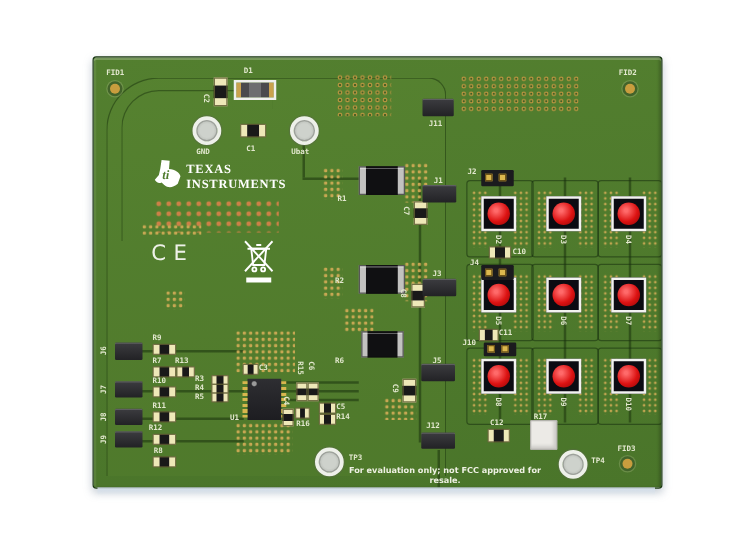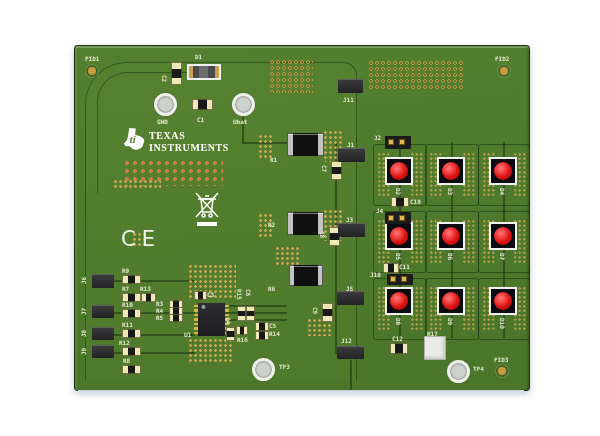--- a/index.html
+++ b/index.html
@@ -31,21 +31,21 @@
   .trv{position:absolute;width:1.5px;background:rgba(40,70,22,.75);}
   .loop{position:absolute;border:1.5px solid rgba(40,70,22,.7);border-bottom:none;border-top-left-radius:42px;border-top-right-radius:14px;background:rgba(160,200,80,.05);}
   .loop2{position:absolute;border-left:1.5px solid rgba(40,70,22,.65);border-top:1.5px solid rgba(40,70,22,.65);border-top-left-radius:30px;}
   .bigc{position:absolute;background:linear-gradient(90deg,#c2c2c0 0 13%,#101012 13% 87%,#c2c2c0 87%);border:1px solid rgba(15,15,15,.6);box-shadow:inset 0 1px 0 rgba(255,255,255,.45);}
   .dio{position:absolute;background:linear-gradient(90deg,#caa24e 0 12%,#4a4a4c 12% 35%,#6e6e70 35% 65%,#4a4a4c 65% 88%,#caa24e 88%);border:2px solid #f0f0ee;box-sizing:border-box;}
   .ic{position:absolute;background:radial-gradient(circle at 20% 12%,#9a9a9a 1.5px,transparent 2.5px),linear-gradient(180deg,#2e2e32,#1d1d21);}
   .ic::before,.ic::after{content:"";position:absolute;top:2px;bottom:2px;width:4px;background:repeating-linear-gradient(180deg,#d8b64e 0 2.5px,rgba(0,0,0,0) 2.5px 4.5px);}
   .ic::before{left:-4px;}.ic::after{right:-4px;}
   .r17c{position:absolute;background:#eceae6;border:1px solid #b3b2ac;border-radius:1px;box-shadow:inset -2px -2px 3px rgba(0,0,0,.14);}
   .ti-text{position:absolute;color:#ffffff;font-family:"Liberation Serif",serif;font-weight:bold;letter-spacing:.6px;}
-  .ce{position:absolute;color:#eef1e8;font-family:"DejaVu Sans",sans-serif;font-weight:400;font-size:21px;letter-spacing:6px;margin-top:34px;}
+  .ce{position:absolute;color:#eef1e8;font-family:"DejaVu Sans",sans-serif;font-weight:400;font-size:17px;letter-spacing:6px;}
   .title{position:absolute;right:8px;top:47px;text-align:right;color:#d9decb;font:bold 10px "DejaVu Sans Mono",monospace;letter-spacing:1px;line-height:11px;}
   .disc{position:absolute;color:#eef0e3;font:bold 6.5px "DejaVu Sans",sans-serif;}
 </style>
 </head>
 <body>
 
 <div class="board">
 
   <div class="loop" style="left:10px;top:16px;width:270px;height:318px;"></div>
   <div class="loop2" style="left:22px;top:26px;width:120px;height:120px;"></div>
@@ -245,16 +245,17 @@
   <div class="lbl" style="left:162px;top:290px;">R16</div>
   <div class="res" style="left:180px;top:276px;width:12px;height:7px;"></div>
   <div class="lbl" style="left:194px;top:276px;">C5</div>
   <div class="res" style="left:180px;top:285px;width:12px;height:7px;"></div>
   <div class="lbl" style="left:194px;top:284px;">R14</div>
 
   <div class="tp" style="left:177px;top:312px;"></div>
   <div class="lbl" style="left:204px;top:317px;">TP3</div>
   <div class="tp" style="left:372px;top:314px;"></div>
   <div class="lbl" style="left:398px;top:319px;">TP4</div>
+  <div class="disc" style="left:196px;top:326px;width:170px;text-align:center;">For evaluation only; not FCC approved for resale.</div>
 
 </div>
 
 <div class="strip"></div>
 
 </body></html>

